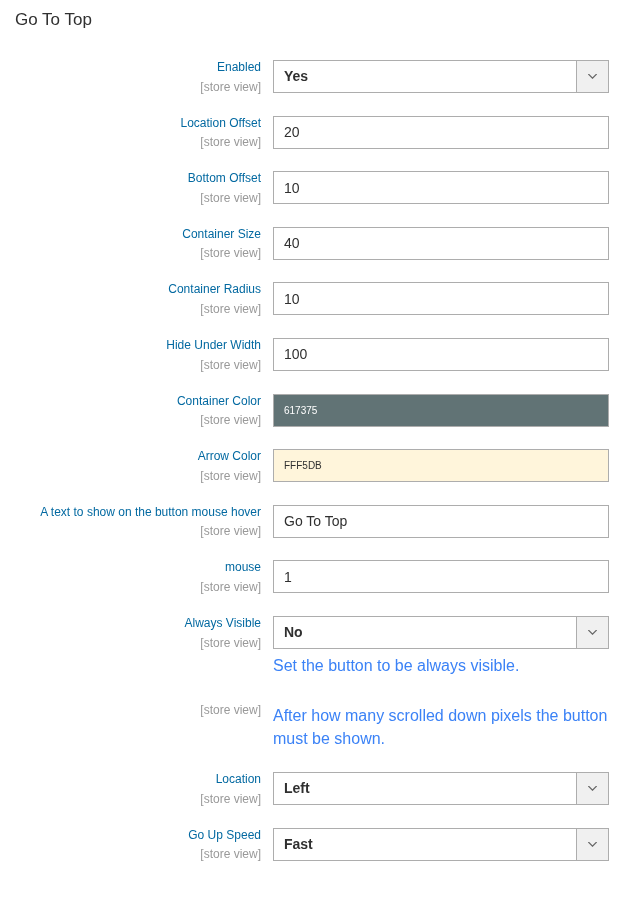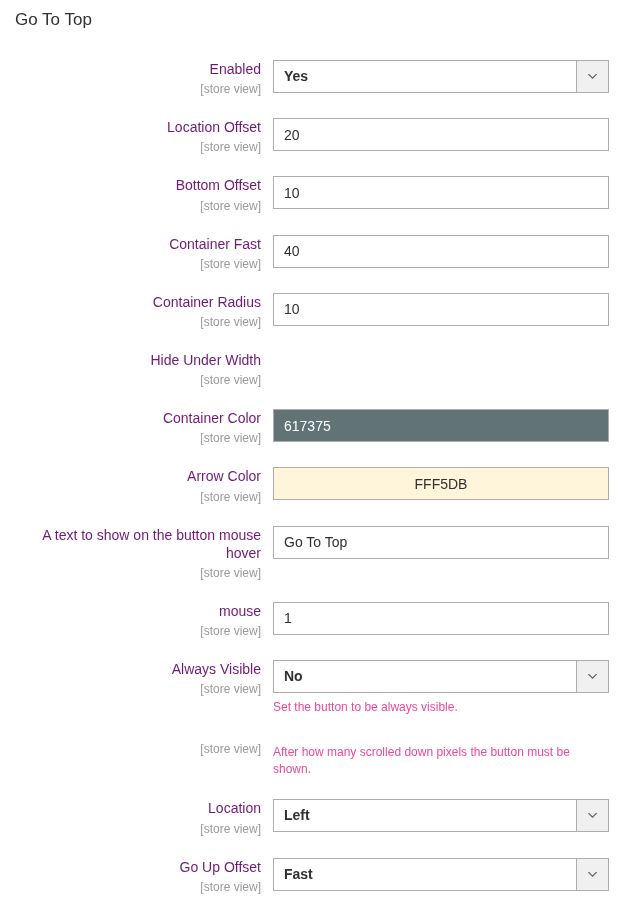--- a/index.html
+++ b/index.html
@@ -27,22 +27,22 @@
     margin-bottom: 22px;
   }
   .label-col {
     width: 258px;
     min-width: 258px;
     padding-right: 12px;
     text-align: right;
   }
   .field-label {
     display: block;
-    color: #701a75;
-    font-size: 14px;
+    color: #0369a1;
+    font-size: 12px;
     line-height: 1.3;
   }
   .scope {
     display: block;
     color: #999999;
     font-size: 12px;
     margin-top: 4px;
   }
   .input-col {
     flex: 1;
@@ -87,35 +87,34 @@
   }
   .select-arrow svg {
     width: 9px;
     height: 5px;
   }
   .color-input {
     width: 100%;
     height: 33px;
     padding: 0 10px;
     border: 1px solid #adadad;
-    font-size: 14px;
+    font-size: 10px;
     font-family: inherit;
   }
   .color-dark {
     background: #617375;
     color: #ffffff;
   }
   .color-cream {
     background: #FFF5DB;
     color: #303030;
-    text-align: center;
   }
   .help-text {
-    font-size: 12px;
-    color: #ec4899;
+    font-size: 16px;
+    color: #3b82f6;
     margin-top: 6px;
     line-height: 1.4;
   }
 </style>
 </head>
 <body>
 
 <div class="section">
   <h2 class="section-title">Go To Top</h2>
 
@@ -151,21 +150,21 @@
       <span class="field-label">Bottom Offset</span>
       <span class="scope">[store view]</span>
     </div>
     <div class="input-col">
       <input class="text-input" type="text" value="10" style="">
     </div>
   </div>
 
   <div class="field-row">
     <div class="label-col">
-      <span class="field-label">Container Fast</span>
+      <span class="field-label">Container Size</span>
       <span class="scope">[store view]</span>
     </div>
     <div class="input-col">
       <input class="text-input" type="text" value="40" style="">
     </div>
   </div>
 
   <div class="field-row">
     <div class="label-col">
       <span class="field-label">Container Radius</span>
@@ -174,20 +173,23 @@
     <div class="input-col">
       <input class="text-input" type="text" value="10" style="">
     </div>
   </div>
 
   <div class="field-row">
     <div class="label-col">
       <span class="field-label">Hide Under Width</span>
       <span class="scope">[store view]</span>
     </div>
+    <div class="input-col">
+      <input class="text-input" type="text" value="100" style="">
+    </div>
   </div>
 
   <div class="field-row">
     <div class="label-col">
       <span class="field-label">Container Color</span>
       <span class="scope">[store view]</span>
     </div>
     <div class="input-col">
       <input class="color-input color-dark" type="text" value="617375" style="">
     </div>
@@ -262,21 +264,21 @@
           <svg viewBox="0 0 10 6">
               <path d="M0 0 L5 5 L10 0" fill="none" stroke="#666" stroke-width="1.5"></path>
             </svg>
         </div>
       </div>
     </div>
   </div>
 
   <div class="field-row">
     <div class="label-col">
-      <span class="field-label">Go Up Offset</span>
+      <span class="field-label">Go Up Speed</span>
       <span class="scope">[store view]</span>
     </div>
     <div class="input-col">
       <div class="select-wrap">
         <div class="select-display">Fast</div>
         <div class="select-arrow">
           <svg viewBox="0 0 10 6">
               <path d="M0 0 L5 5 L10 0" fill="none" stroke="#666" stroke-width="1.5"></path>
             </svg>
         </div>

